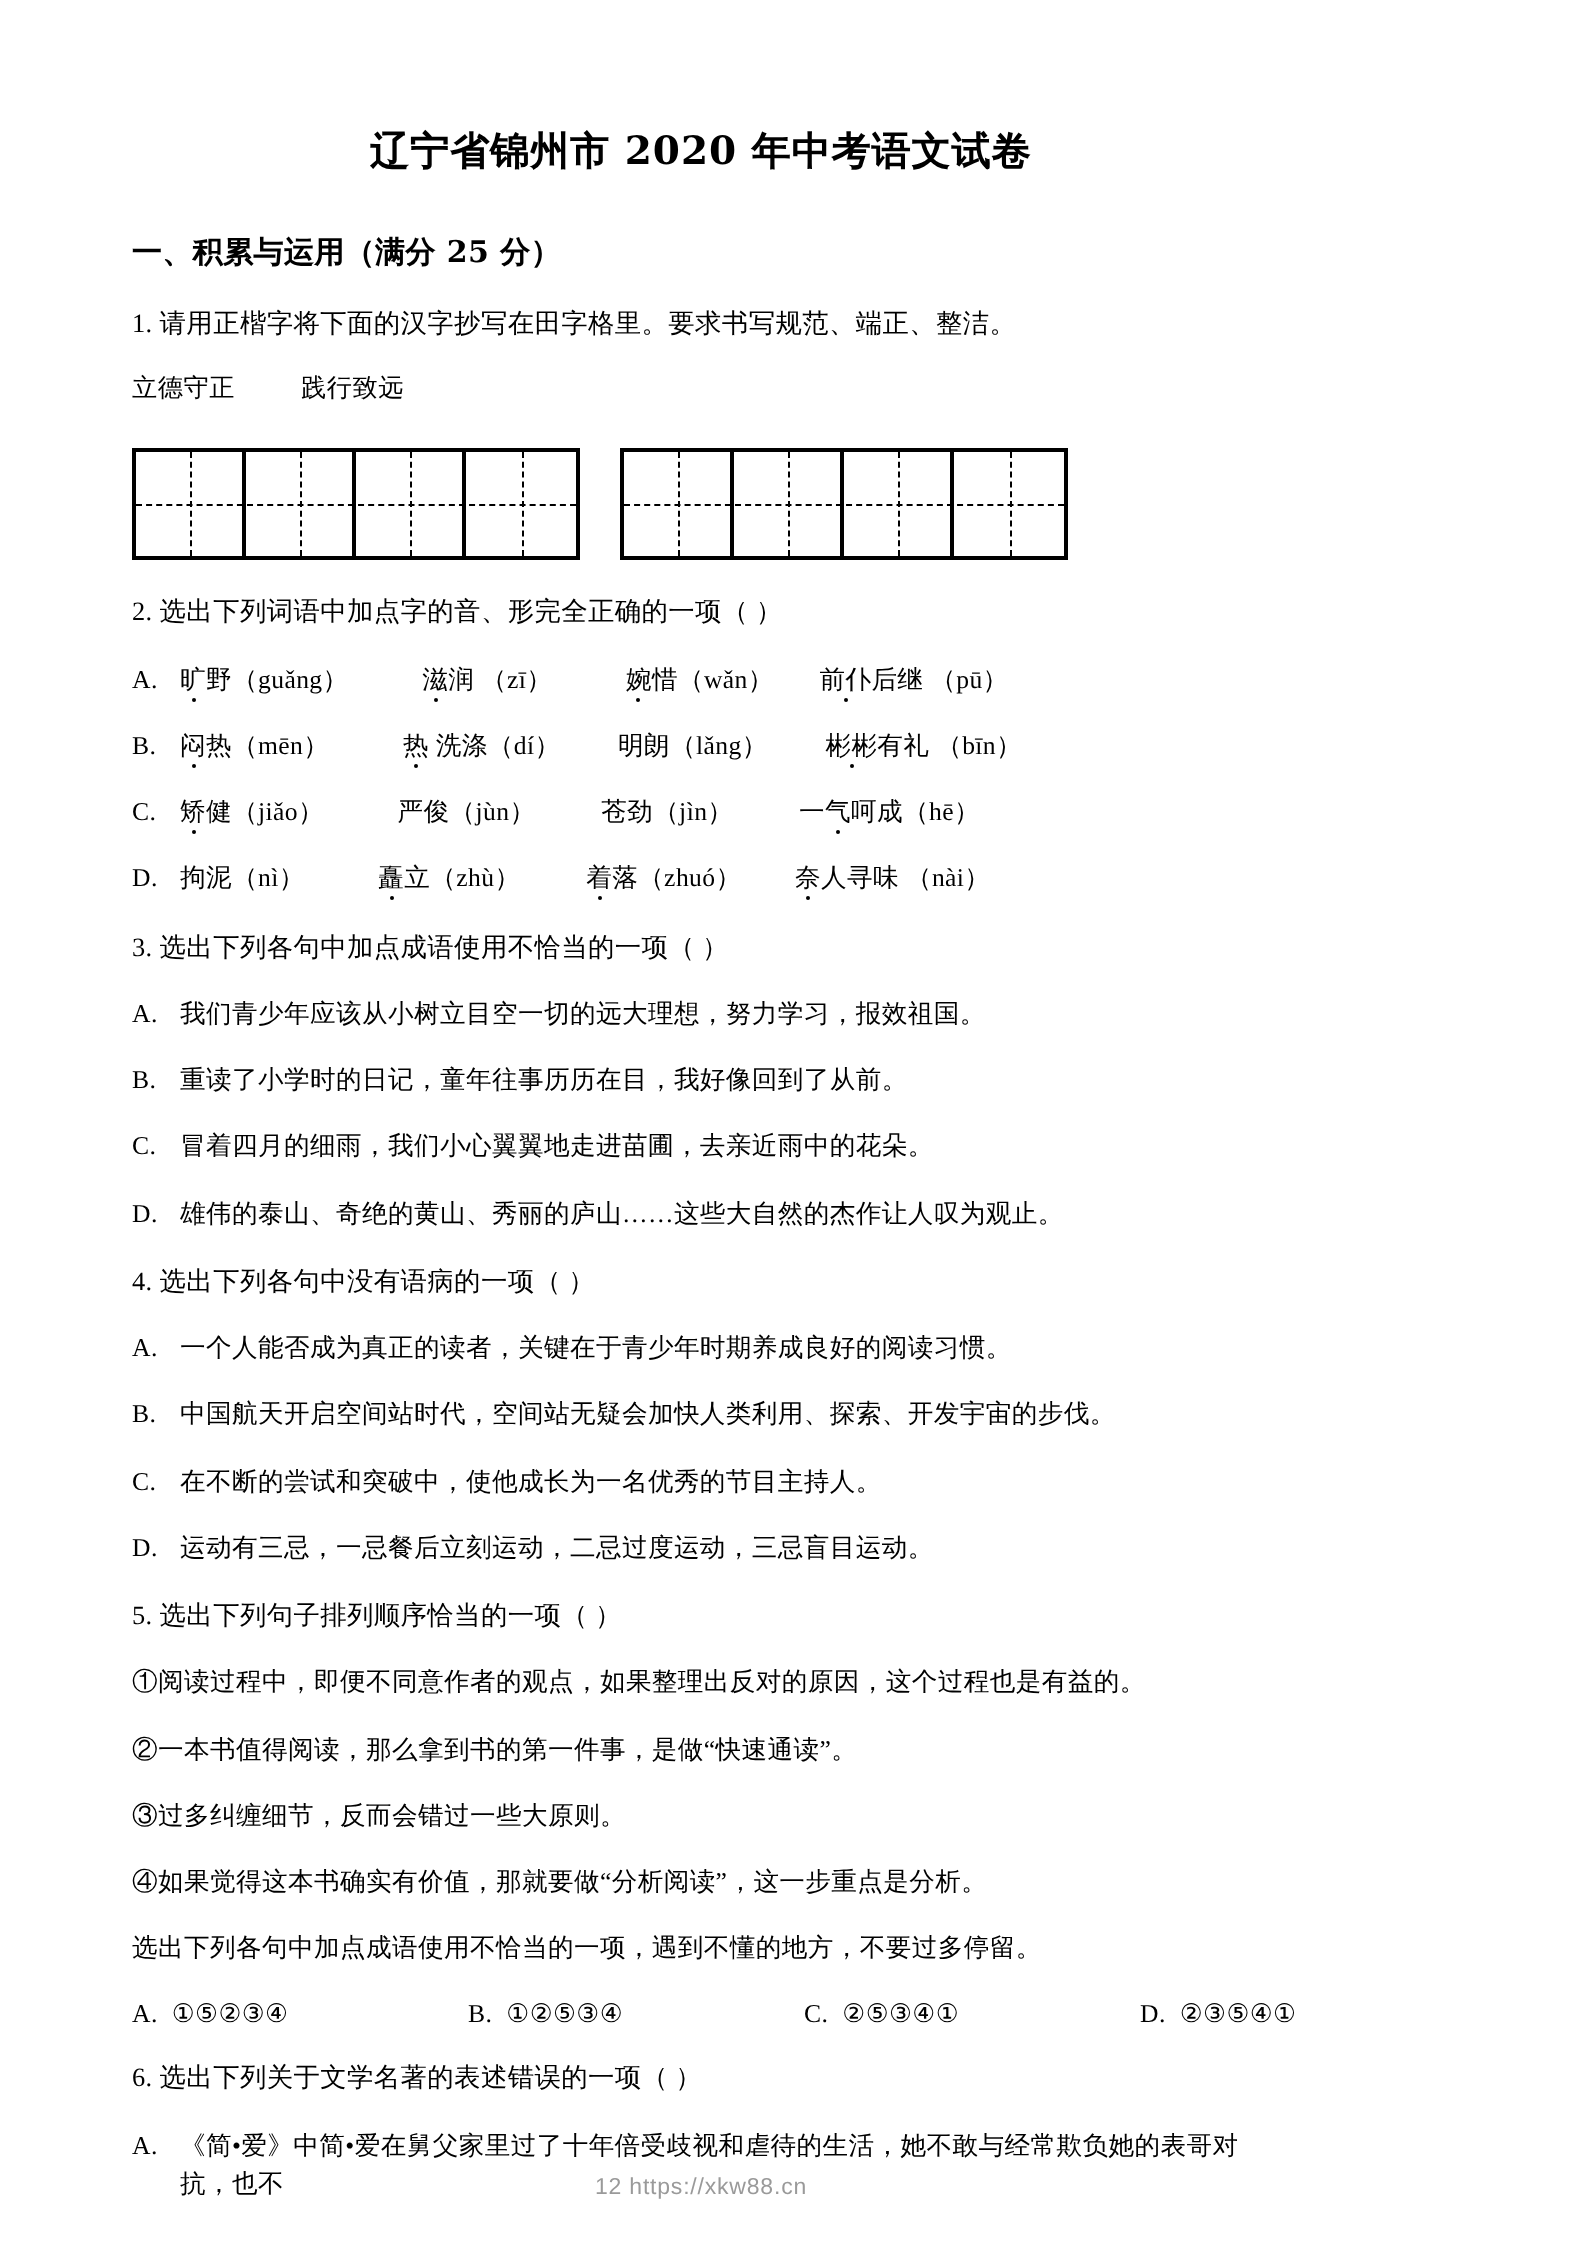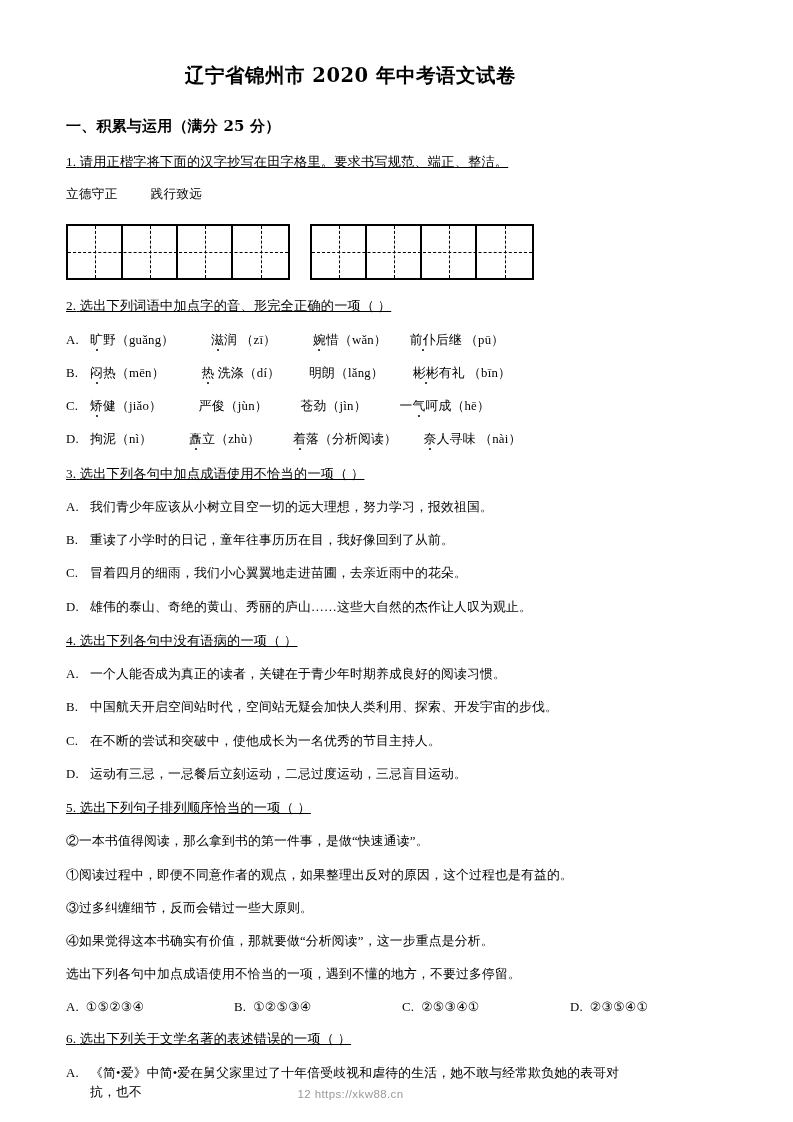--- a/index.html
+++ b/index.html
@@ -42,21 +42,20 @@
     margin-top: 22px;
     margin-bottom: 0;
     letter-spacing: 0.2px;
     font-family: "DejaVu Serif", "Liberation Serif", serif;
   }
   .q-stem {
     font-size: 13.2px;
     margin-top: 16px;
     line-height: 1.55;
     letter-spacing: 0.2px;
-    text-decoration: underline;
   }
   .q-stem.tight { margin-top: 14px; }
   .subline {
     font-size: 12.6px;
     margin-top: 13px;
     line-height: 1.5;
     letter-spacing: 0.3px;
   }
   .opt {
     font-size: 12.8px;
@@ -234,21 +233,21 @@
       </span>
     </div>
 
     <div class="opt">
       <span class="lab">D.</span>
       <span class="txt">
         <span><span>拘泥</span><span class="pinyin">（nì）</span></span>
         <span style="display:inline-block;width:30px"></span>
         <span><span class="dot">矗</span><span>立</span><span class="pinyin">（zhù）</span></span>
         <span style="display:inline-block;width:26px"></span>
-        <span><span class="dot">着</span><span>落</span><span class="pinyin">（分析阅读）</span></span>
+        <span><span class="dot">着</span><span>落</span><span class="pinyin">（zhuó）</span></span>
         <span style="display:inline-block;width:20px"></span>
         <span><span class="dot">奈</span><span>人寻味</span> <span class="pinyin">（nài）</span></span>
       </span>
     </div>
 
     <div class="q-stem tight">
       <span>3.</span>
       <span>选出下列各句中加点成语使用不恰当的一项（      ）</span>
     </div>
     <div class="opt">
@@ -286,22 +285,22 @@
     </div>
     <div class="opt">
       <span class="lab">D.</span>
       <span class="txt">运动有三忌，一忌餐后立刻运动，二忌过度运动，三忌盲目运动。</span>
     </div>
 
     <div class="q-stem tight">
       <span>5.</span>
       <span>选出下列句子排列顺序恰当的一项（      ）</span>
     </div>
+    <div class="item-line">①阅读过程中，即便不同意作者的观点，如果整理出反对的原因，这个过程也是有益的。</div>
     <div class="item-line">②一本书值得阅读，那么拿到书的第一件事，是做“快速通读”。</div>
-    <div class="item-line">①阅读过程中，即便不同意作者的观点，如果整理出反对的原因，这个过程也是有益的。</div>
     <div class="item-line">③过多纠缠细节，反而会错过一些大原则。</div>
     <div class="item-line">④如果觉得这本书确实有价值，那就要做“分析阅读”，这一步重点是分析。</div>
     <div class="item-line">选出下列各句中加点成语使用不恰当的一项，遇到不懂的地方，不要过多停留。</div>
 
     <div class="opts-row">
       <div class="cell">
         <span class="lab">A.</span><span>①⑤②③④</span>
       </div>
       <div class="cell">
         <span class="lab">B.</span><span>①②⑤③④</span>

